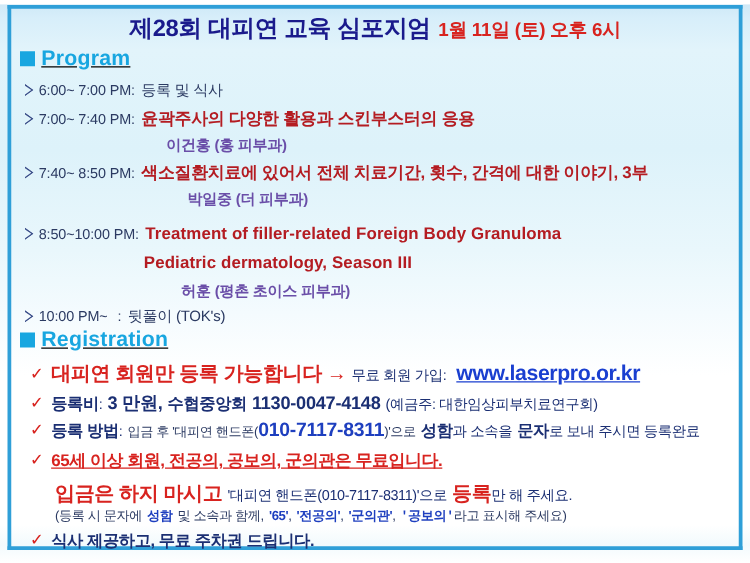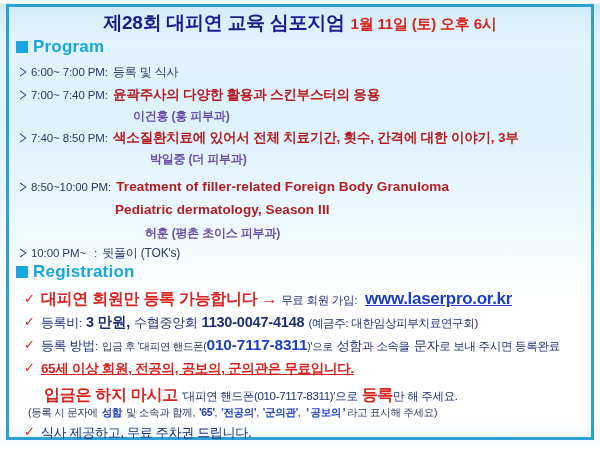--- a/index.html
+++ b/index.html
@@ -83,20 +83,21 @@
     letter-spacing: -0.2px;
   }
 
   
   .section-head {
     position: absolute;
     display: flex;
     align-items: center;
     gap: 5px;
     white-space: nowrap;
+    text-decoration: underline;
   }
   .sq-bullet {
     display: inline-block;
     width: 12px; height: 12px;
     background: #18a6e0;
   }
   .section-label {
     font-size: 17px;
     font-weight: bold;
     color: #18a6e0;
@@ -191,21 +192,21 @@
     top: -1px;
   }
   .reg-red-b {
     font-size: 16px;
     font-weight: bold;
     color: #d8231f;
     letter-spacing: -0.3px;
   }
   .reg-navy-b {
     font-size: 13px;
-    font-weight: normal;
+    font-weight: bold;
     color: #1b2f73;
     letter-spacing: -0.3px;
   }
   .reg-navy {
     font-size: 11.5px;
     color: #1b2f73;
     letter-spacing: -0.3px;
   }
   .reg-small {
     font-size: 10.5px;
@@ -356,21 +357,21 @@
 
     <div class="reg-line" style="left:44px; top:385px;">
       <span class="reg-red-b">입금은 하지 마시고</span>
       <span class="sp"></span>
       <span class="reg-navy">'대피연 핸드폰(010-7117-8311)'으로</span>
       <span class="sp"></span>
       <span class="reg-red-b">등록</span>
       <span class="reg-navy">만 해 주세요.</span>
     </div>
 
-    <div class="reg-line" style="left:28px; top:406px;">
+    <div class="reg-line" style="left:44px; top:406px;">
       <span class="reg-small">(등록 시 문자에</span>
       <span class="sp"></span>
       <span class="reg-small" style="color:#1e3fbf;font-weight:bold;">성함</span>
       <span class="sp"></span>
       <span class="reg-small">및 소속과 함께,</span>
       <span class="sp"></span>
       <span class="reg-small" style="color:#1e3fbf;font-weight:bold;">'65'</span>
       <span class="reg-small">,</span>
       <span class="sp"></span>
       <span class="reg-small" style="color:#1e3fbf;font-weight:bold;">'전공의'</span>

